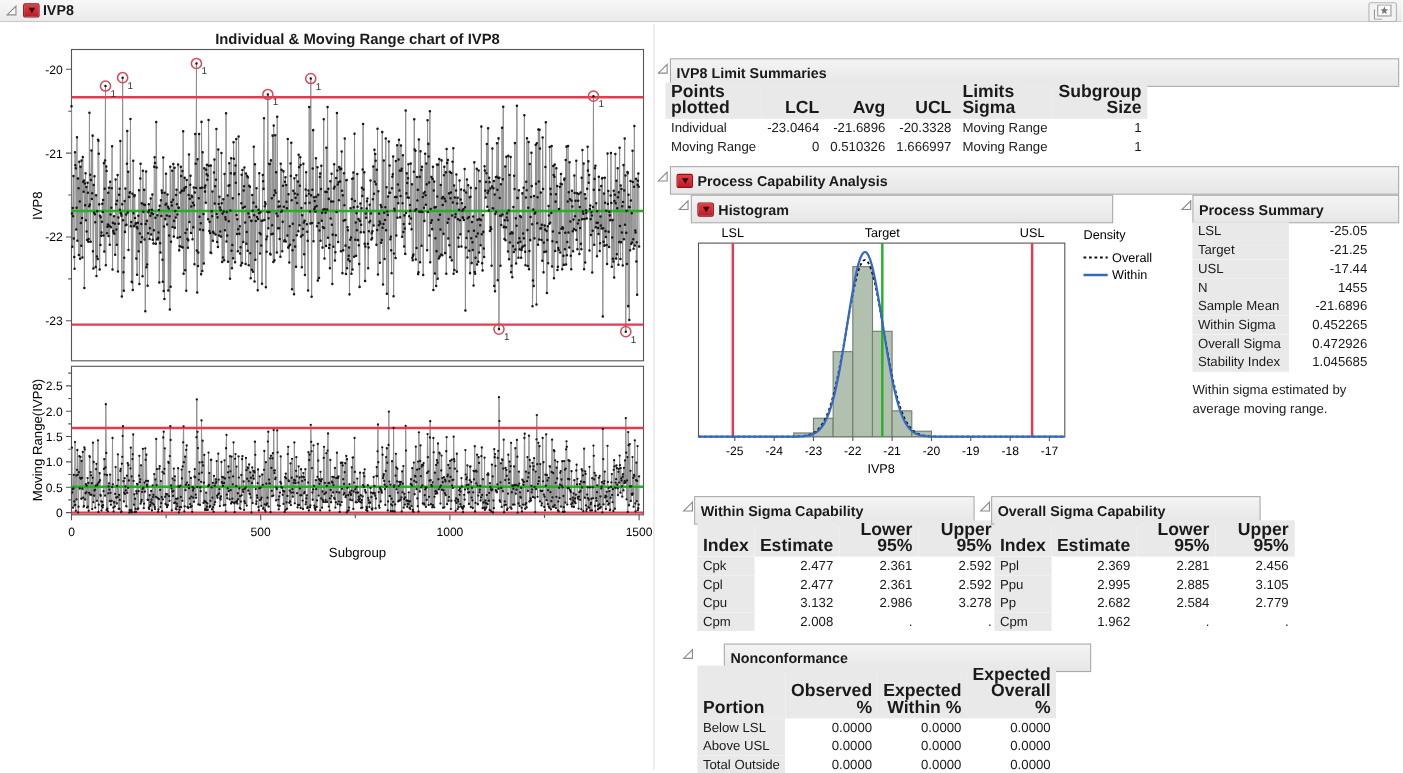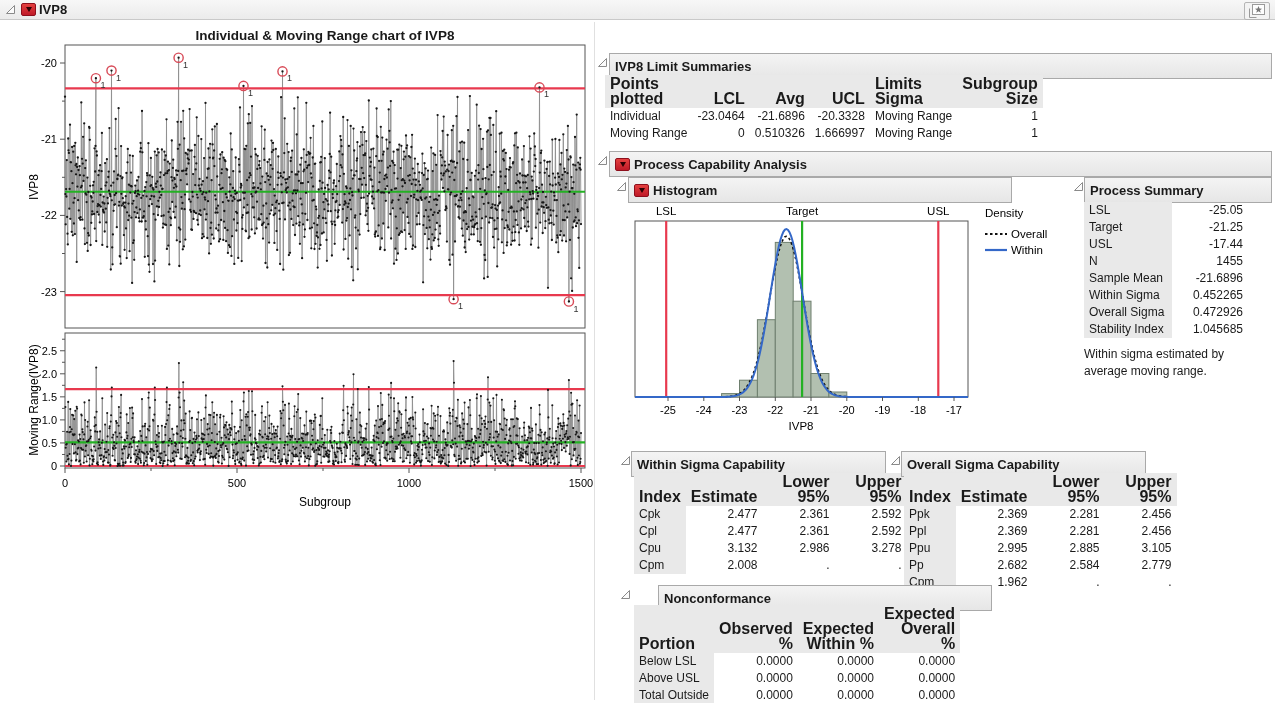--- a/index.html
+++ b/index.html
@@ -365,26 +365,20 @@
         <thead>
           <tr>
             <th style="text-align:left">Index</th>
             <th style="text-align:right">Estimate</th>
             <th style="text-align:right">Lower 95%</th>
             <th style="text-align:right">Upper 95%</th>
           </tr>
         </thead>
         <tbody>
           <tr>
-            <td class="g" style="text-align:left">Ppk</td>
-            <td class="" style="text-align:right">2.369</td>
-            <td class="" style="text-align:right">2.281</td>
-            <td class="" style="text-align:right">2.456</td>
-          </tr>
-          <tr>
             <td class="g" style="text-align:left">Ppl</td>
             <td class="" style="text-align:right">2.369</td>
             <td class="" style="text-align:right">2.281</td>
             <td class="" style="text-align:right">2.456</td>
           </tr>
           <tr>
             <td class="g" style="text-align:left">Ppu</td>
             <td class="" style="text-align:right">2.995</td>
             <td class="" style="text-align:right">2.885</td>
             <td class="" style="text-align:right">3.105</td>

